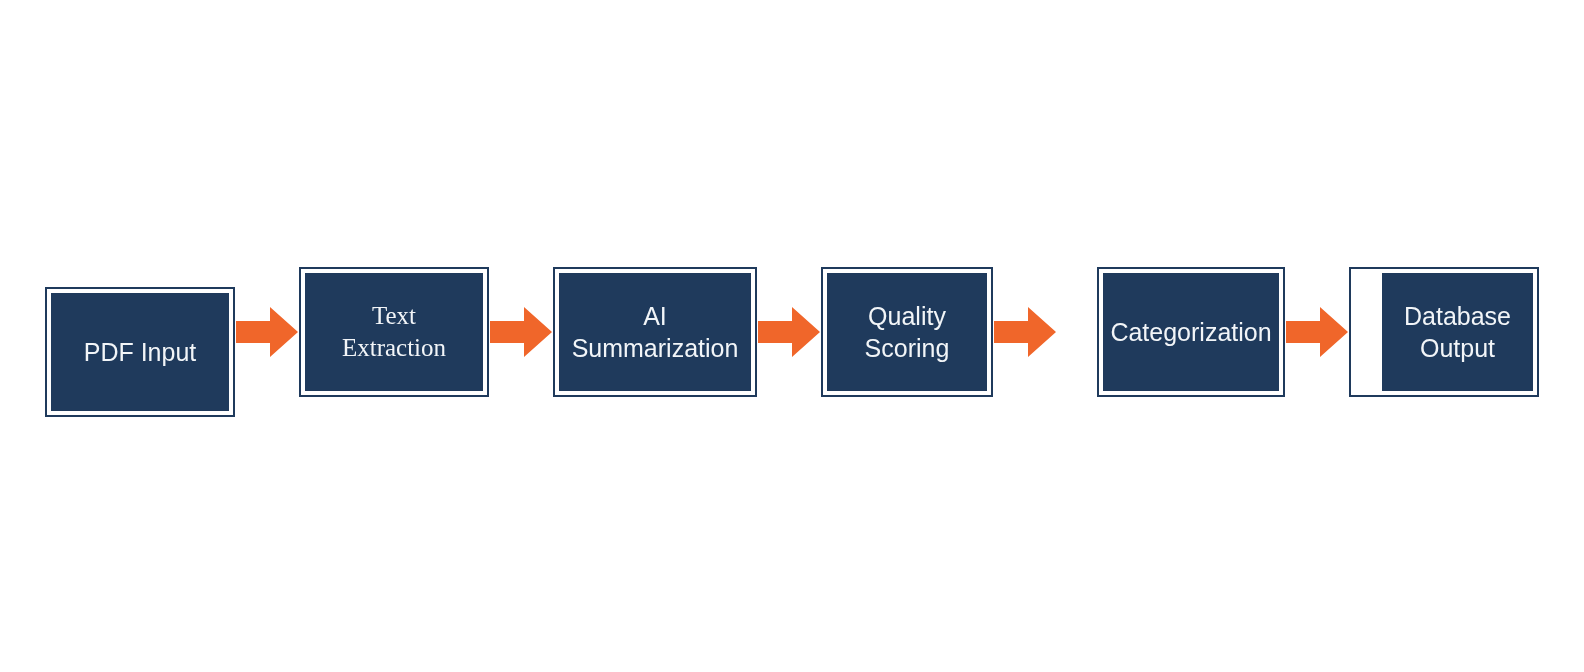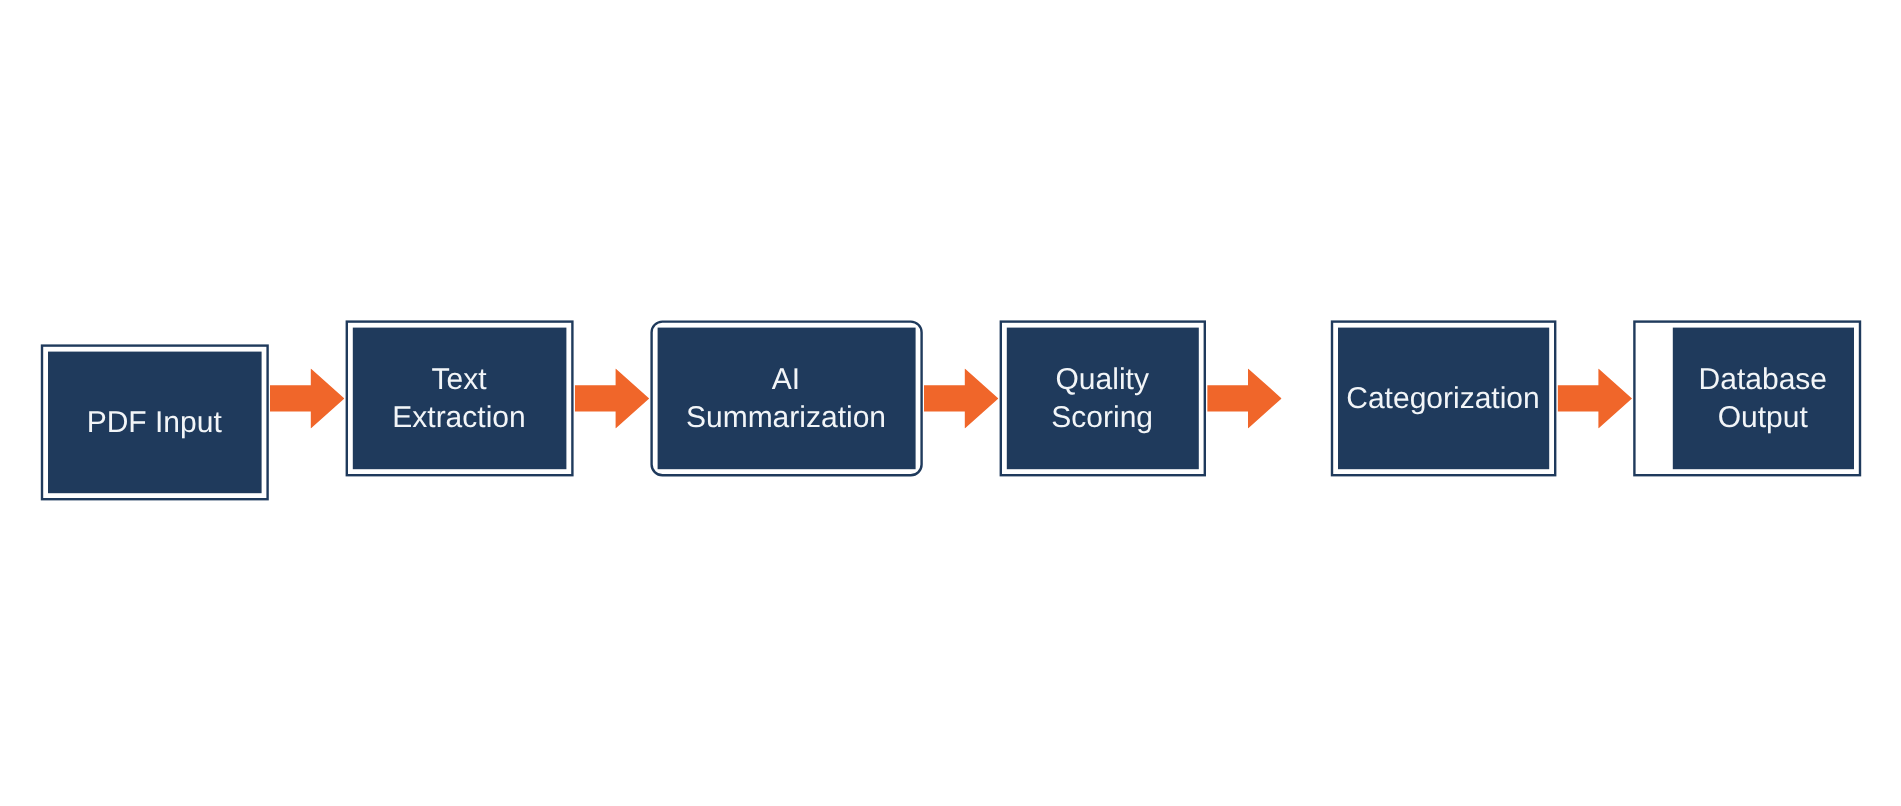--- a/index.html
+++ b/index.html
@@ -47,22 +47,22 @@
     align-items: center;
     justify-content: center;
     text-align: center;
     color: var(--text);
     font-size: 25px;
     line-height: 1.28;
     padding: 0 14px;
   }
   
   .step.w1 { width: 190px; margin-top: 40px; }
-  .step.w2 { width: 190px; }
-  .step.w3 { width: 227px; border-radius: 10px; }
+  .step.w2 { width: 190px; font-family: Liberation Serif, serif; }
+  .step.w3 { width: 204px; }
   .step.w4 { width: 172px; }
   .step.w5 { width: 188px; margin-left: 40px; }
   .step.w6 { width: 190px; padding-left: 31px; }
   .arrow {
     flex: 0 0 auto;
     width: 62px;
     height: 50px;
     display: block;
     margin: 0 1px;
   }

